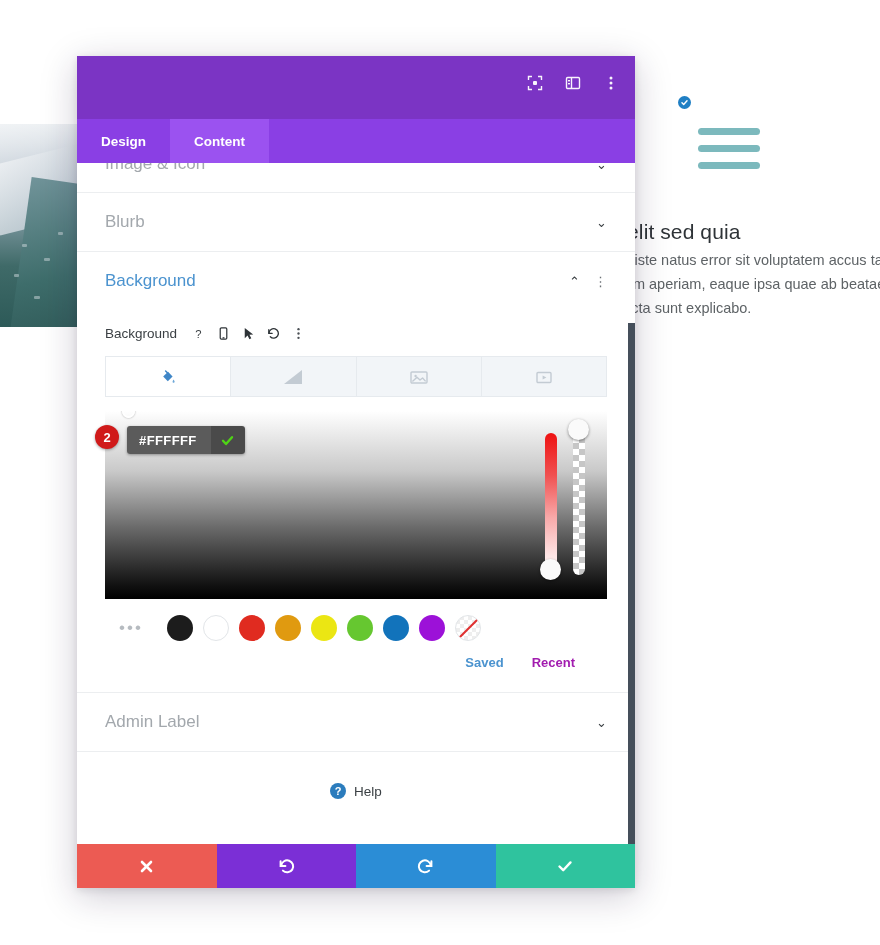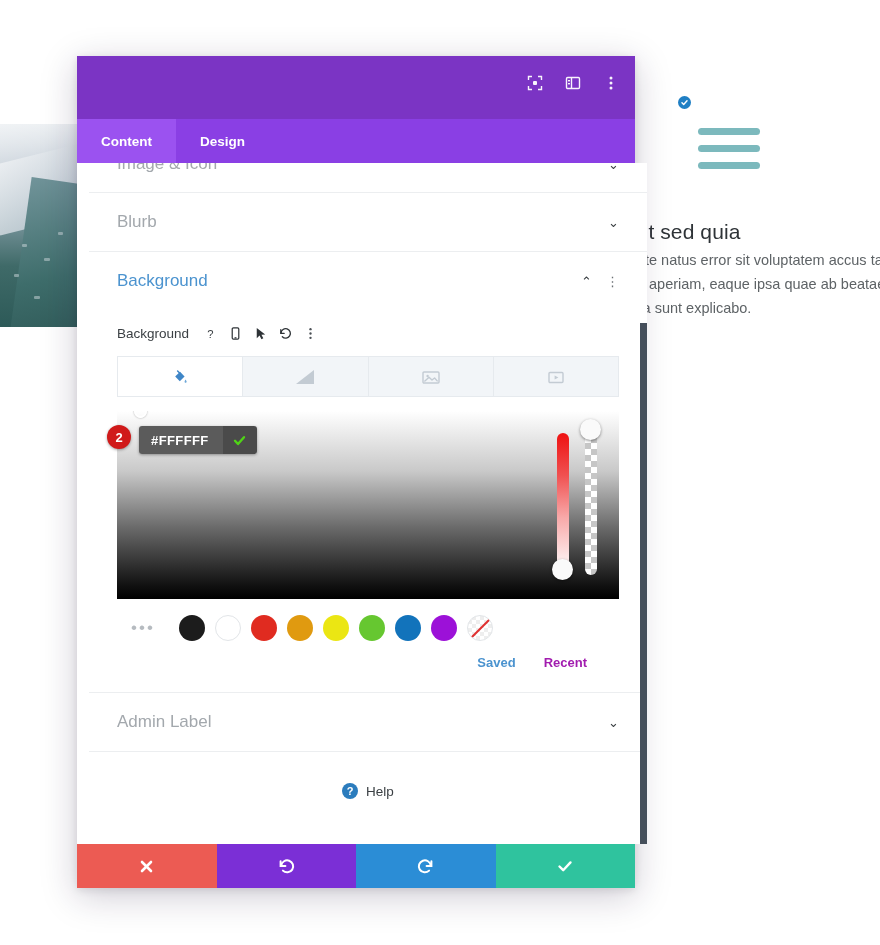--- a/index.html
+++ b/index.html
@@ -75,21 +75,21 @@
   .tabs{
     height:44px; background:#8a3fe4; display:flex; align-items:stretch;
   }
   .tab{
     display:flex; align-items:center; padding:0 24px;
     color:#fff; font-size:13.5px; font-weight:bold; cursor:pointer;
   }
   .tab.active{ background:#9b52f0; }
 
   .panel{
-    position:absolute; left:12px; top:107px; width:558px; height:681px;
+    position:absolute; left:0; top:107px; width:558px; height:681px;
     background:#fff; overflow:hidden;
   }
   .scrollbar{
     position:absolute; right:0px; top:160px; width:7px; height:580px;
     background:#454f5b; border-radius:0;
   }
 
   .sec{
     border-bottom:1px solid #eceef0; position:relative;
   }
@@ -264,22 +264,22 @@
           <svg viewBox="0 0 16 16" fill="#fff">
             <circle cx="8" cy="3" r="1.5"></circle>
               <circle cx="8" cy="8" r="1.5"></circle>
               <circle cx="8" cy="13" r="1.5"></circle>
           </svg>
         </span>
       </div>
     </div>
 
     <div class="tabs">
+      <div class="tab">Design</div>
       <div class="tab active">Content</div>
-      <div class="tab">Design</div>
     </div>
 
     <div class="panel">
 
       <div class="sec sec-clipped">
         <div class="sec-head">
           <span class="sec-title">Image &amp; Icon</span>
           <span class="chev">⌄</span>
         </div>
       </div>

